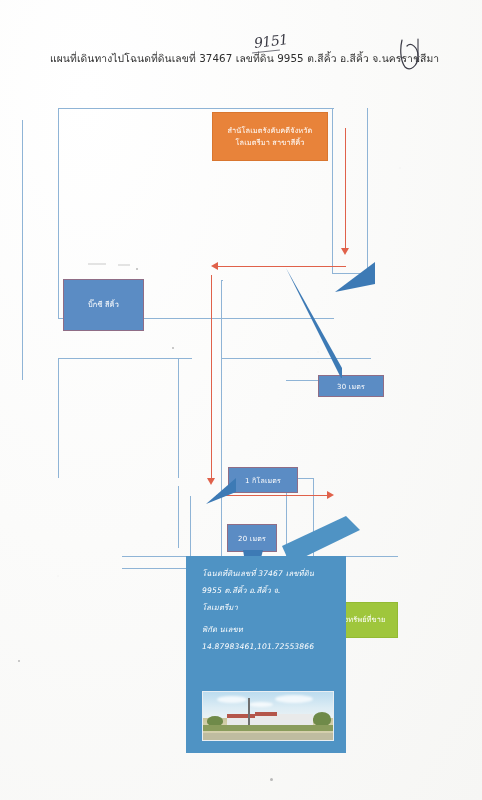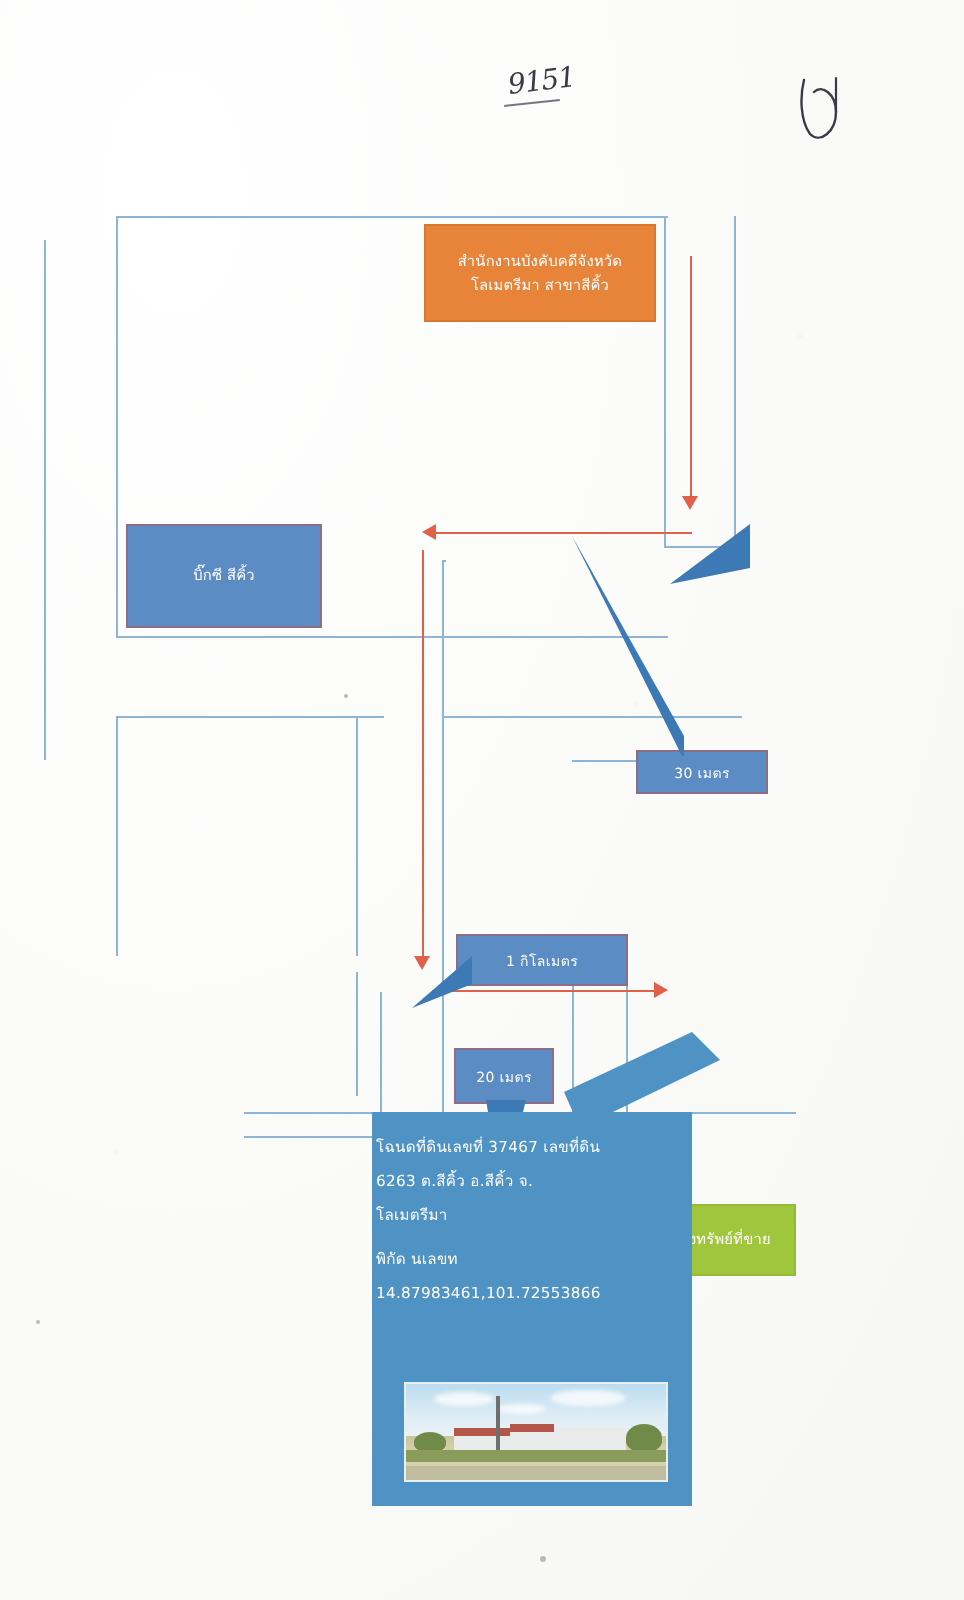--- a/index.html
+++ b/index.html
@@ -104,22 +104,22 @@
     padding: 3px 5px;
   }
   #box-office {
     left: 212px; top: 22px;
     width: 116px; height: 49px;
     background: #e8833a;
     border: 1px solid #d9762f;
     flex-direction: column;
   }
   #box-bigc {
-    left: 63px; top: 172px;
-    width: 98px; height: 52px;
+    left: 63px; top: 189px;
+    width: 81px; height: 52px;
     background: #5b8cc4;
     border: 1px solid #8f6d86;
   }
   #box-target {
     left: 322px; top: 512px;
     width: 76px; height: 36px;
     background: #9fc63c;
     border: 1px solid #93ba33;
   }
 
@@ -131,21 +131,21 @@
     color: #ffffff;
     font-size: 7px;
     display: flex;
     align-items: center;
     justify-content: center;
     box-sizing: border-box;
     letter-spacing: .2px;
   }
   #callout-300 { left: 368px; top: 170px; width: 62px; height: 25px; }
   #callout-40  { left: 318px; top: 285px; width: 66px; height: 22px; }
-  #callout-1km { left: 228px; top: 377px; width: 86px; height: 26px; }
+  #callout-1km { left: 228px; top: 377px; width: 70px; height: 26px; }
   #callout-20  { left: 227px; top: 434px; width: 50px; height: 28px; text-align: right; }
 
   
   .arrow-line {
     position: absolute;
     background: #e0614a;
   }
   .arrow-v { width: 1.2px; }
   .arrow-h { height: 1.2px; }
   .arrow-head {
@@ -168,21 +168,22 @@
     border-left: 7px solid #e0614a;
   }
 
   
   #info-panel {
     position: absolute;
     left: 186px; top: 556px;
     width: 160px; height: 197px;
     background: #4f93c4;
     box-sizing: border-box;
-    padding: 14px 11px 8px 2px;
+    padding: 14px 11px 8px 16px;
+    font-style: italic;
   }
   .info-line {
     color: #ffffff;
     font-size: 7.6px;
     line-height: 1.05;
     margin-bottom: 9px;
     letter-spacing: .15px;
   }
   .info-gap { height: 5px; }
   #info-photo {
@@ -238,20 +239,21 @@
   .speck { position: absolute; background: #b9b9b9; border-radius: 50%; }
   .smudge { position: absolute; background: #d2d2d2; opacity: .6; }
 </style>
 </head>
 <body>
 
 <div id="scan-page">
   <div class="scan-noise"></div>
 
   <div id="doc-header">
+    <div id="header-title">แผนที่เดินทางไปโฉนดที่ดินเลขที่ 37467 เลขที่ดิน 9955 ต.สีคิ้ว อ.สีคิ้ว จ.นครราชสีมา</div>
 
     <div id="header-correction">9151</div>
     <div id="header-strike"></div>
 
     <svg id="header-signature" viewBox="0 0 26 34">
       <path d="M4 4 C2 12, 2 24, 7 31 C12 36, 20 30, 20 20 C20 11, 13 6, 9 10" fill="none" stroke="#3b3b46" stroke-width="1.2" stroke-linecap="round"></path>
       <path d="M20 20 L20 3" fill="none" stroke="#3b3b46" stroke-width="1.1" stroke-linecap="round"></path>
     </svg>
   </div>
 
@@ -298,21 +300,21 @@
     <div class="arrow-line arrow-h" style="left:218px; top:176px; width:128px;"></div>
     <div class="arrow-head ah-left" style="left:211px; top:172px;"></div>
 
     <div class="arrow-line arrow-v" style="left:211px; top:185px; height:205px;"></div>
     <div class="arrow-head ah-down" style="left:207px; top:388px;"></div>
 
     <div class="arrow-line arrow-h" style="left:216px; top:405px; width:112px;"></div>
     <div class="arrow-head ah-right" style="left:327px; top:401px;"></div>
 
     <div class="map-box" id="box-office">
-      <span>สำนักงานบังคับคดีจังหวัด</span>
+      <span>สำนัโลเมตรังคับคดีจังหวัด</span>
       <span>โลเมตรีมา สาขาสีคิ้ว</span>
     </div>
 
     <div class="map-box" id="box-bigc">
       <span>บิ๊กซี สีคิ้ว</span>
     </div>
 
     <div class="map-box" id="box-target">
       <span>ที่ตั้งทรัพย์ที่ขาย</span>
     </div>
@@ -342,21 +344,21 @@
       <polygon points="0,0 20,0 8,48" fill="#3d7ab5"></polygon>
     </svg>
   </div>
 
   <svg id="info-tail-svg" style="position:absolute; left:280px; top:516px; width:80px; height:48px;">
     <polygon points="66,0 80,14 10,48 2,30" fill="#4f93c4"></polygon>
   </svg>
 
   <div id="info-panel">
     <div class="info-line">โฉนดที่ดินเลขที่ 37467 เลขที่ดิน</div>
-    <div class="info-line">6263 ต.สีคิ้ว อ.สีคิ้ว จ.</div>
+    <div class="info-line">9955 ต.สีคิ้ว อ.สีคิ้ว จ.</div>
     <div class="info-line">โลเมตรีมา</div>
     <div class="info-gap"></div>
     <div class="info-line">พิกัด นเลขท</div>
     <div class="info-line">14.87983461,101.72553866</div>
 
     <div id="info-photo">
       <div class="photo-sky"></div>
       <div class="photo-cloud" style="left:14px; top:4px;  width:30px; height:7px;"></div>
       <div class="photo-cloud" style="left:72px; top:3px;  width:38px; height:8px;"></div>
       <div class="photo-cloud" style="left:46px; top:10px; width:24px; height:5px;"></div>

